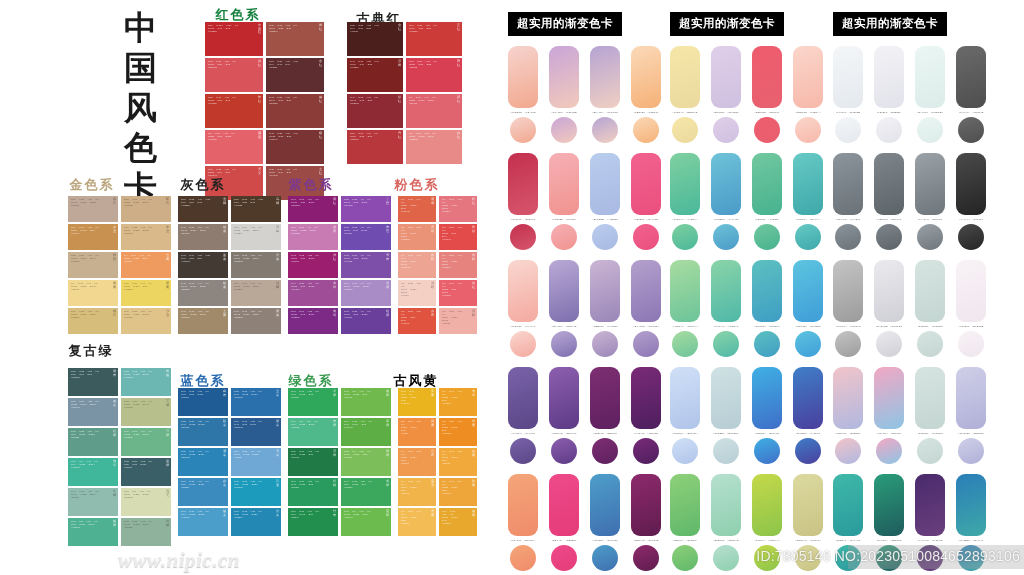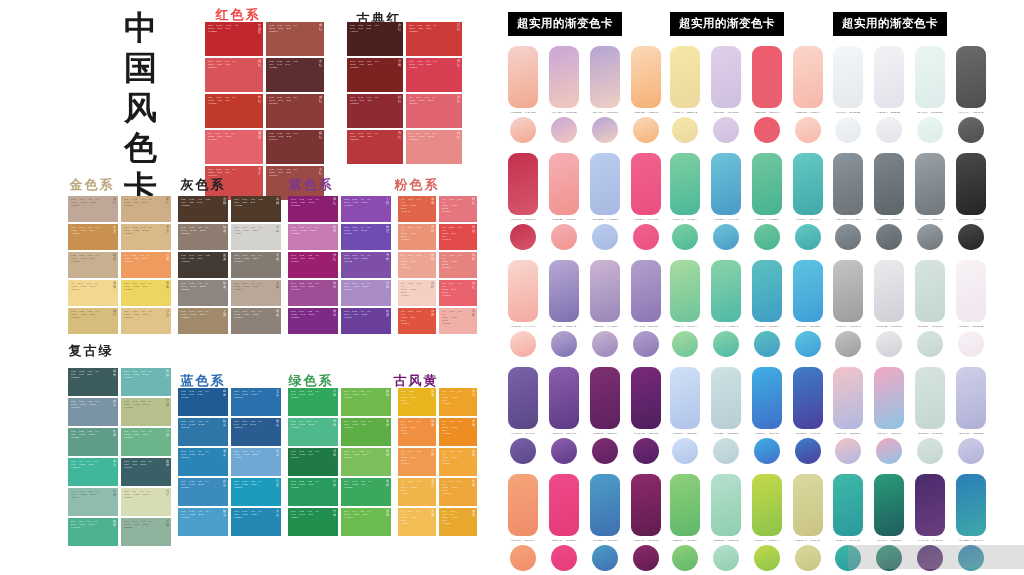--- a/index.html
+++ b/index.html
@@ -90,21 +90,21 @@
 
   <div class="title-vert" id="titleVert">
       <div>中</div>
       <div>国</div>
       <div>风</div>
       <div>色</div>
       <div>卡</div>
     </div>
 
   <div id="leftLayer">
-      <div class="sec-head" style="left: 238px; top: 6px; color: #ef4444; transform: translateX(-50%);">红色系</div>
+      <div class="sec-head" style="left: 238px; top: 6px; color: #15803d; transform: translateX(-50%);">红色系</div>
       <div class="grid" style="left: 205px; top: 22px; grid-template-columns: repeat(2, 58px);">
         <div class="sw" title="中国红 #c0282d" style="background: rgb(192, 40, 45); width: 58px; height: 34px;">
           <div class="meta">C:20&nbsp; M:100&nbsp; Y:100&nbsp; K:0<br>R:192&nbsp; G:40&nbsp; B:45<br>#c0282d</div>
           <div class="vlabel">中<br>国<br>红</div>
         </div>
         <div class="sw" title="绛红 #a15247" style="background: rgb(161, 82, 71); width: 58px; height: 34px;">
           <div class="meta">C:35&nbsp; M:73&nbsp; Y:72&nbsp; K:1<br>R:161&nbsp; G:82&nbsp; B:71<br>#a15247</div>
           <div class="vlabel">绛<br>红</div>
         </div>
         <div class="sw" title="桃红 #d9545a" style="background: rgb(217, 84, 90); width: 58px; height: 34px;">
@@ -477,21 +477,21 @@
         </div>
         <div class="sw" title="竹青 #228f4f" style="background: rgb(34, 143, 79); width: 50px; height: 28px;">
           <div class="meta">C:84&nbsp; M:27&nbsp; Y:91&nbsp; K:0<br>R:34&nbsp; G:143&nbsp; B:79<br>#228f4f</div>
           <div class="vlabel">竹<br>青</div>
         </div>
         <div class="sw" title="苗绿 #6cbb4e" style="background: rgb(108, 187, 78); width: 50px; height: 28px;">
           <div class="meta">C:62&nbsp; M:4&nbsp; Y:91&nbsp; K:0<br>R:108&nbsp; G:187&nbsp; B:78<br>#6cbb4e</div>
           <div class="vlabel">苗<br>绿</div>
         </div>
       </div>
-      <div class="sec-head" style="left: 416px; top: 372px; color: #701a75; transform: translateX(-50%);">古风黄</div>
+      <div class="sec-head" style="left: 416px; top: 372px; color: #000000; transform: translateX(-50%);">古风黄</div>
       <div class="grid" style="left: 398px; top: 388px; grid-template-columns: repeat(2, 38px);">
         <div class="sw" title="姜黄 #e9b41e" style="background: rgb(233, 180, 30); width: 38px; height: 28px;">
           <div class="meta">C:11&nbsp; M:31&nbsp; Y:94&nbsp; K:0<br>R:233&nbsp; G:180&nbsp; B:30<br>#e9b41e</div>
           <div class="vlabel">姜<br>黄</div>
         </div>
         <div class="sw" title="琥珀 #eea227" style="background: rgb(238, 162, 39); width: 38px; height: 28px;">
           <div class="meta">C:7&nbsp; M:43&nbsp; Y:91&nbsp; K:0<br>R:238&nbsp; G:162&nbsp; B:39<br>#eea227</div>
           <div class="vlabel">琥<br>珀</div>
         </div>
         <div class="sw" title="橘黄 #ef8f3f" style="background: rgb(239, 143, 63); width: 38px; height: 28px;">
@@ -844,14 +844,16 @@
           </div>
           <div class="gitem" style="left: 123px;">
             <div class="gbar" style="background: linear-gradient(160deg, rgb(42, 126, 184) 0%, rgb(63, 168, 168) 100%);"></div>
             <div class="ghex">#2A7EB8 - #3FA8A8</div>
             <div class="gcirc" style="background: linear-gradient(160deg, rgb(42, 126, 184) 0%, rgb(63, 168, 168) 100%);"></div>
           </div>
         </div></div>
     </div>
 
   <div class="wm-band"></div>
+  <div class="wm-url">www.nipic.cn</div>
+  <div class="wm-id">ID:7805146 NO:20230510084652893106</div>
 
 </div>
 
 </body></html>

